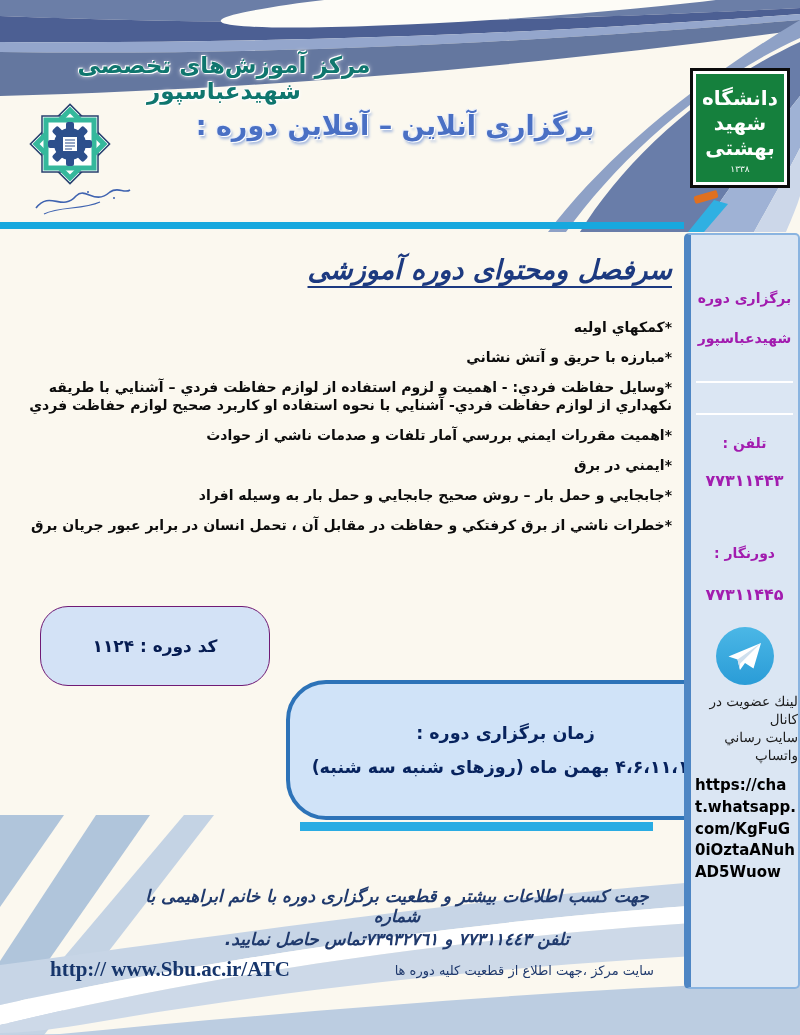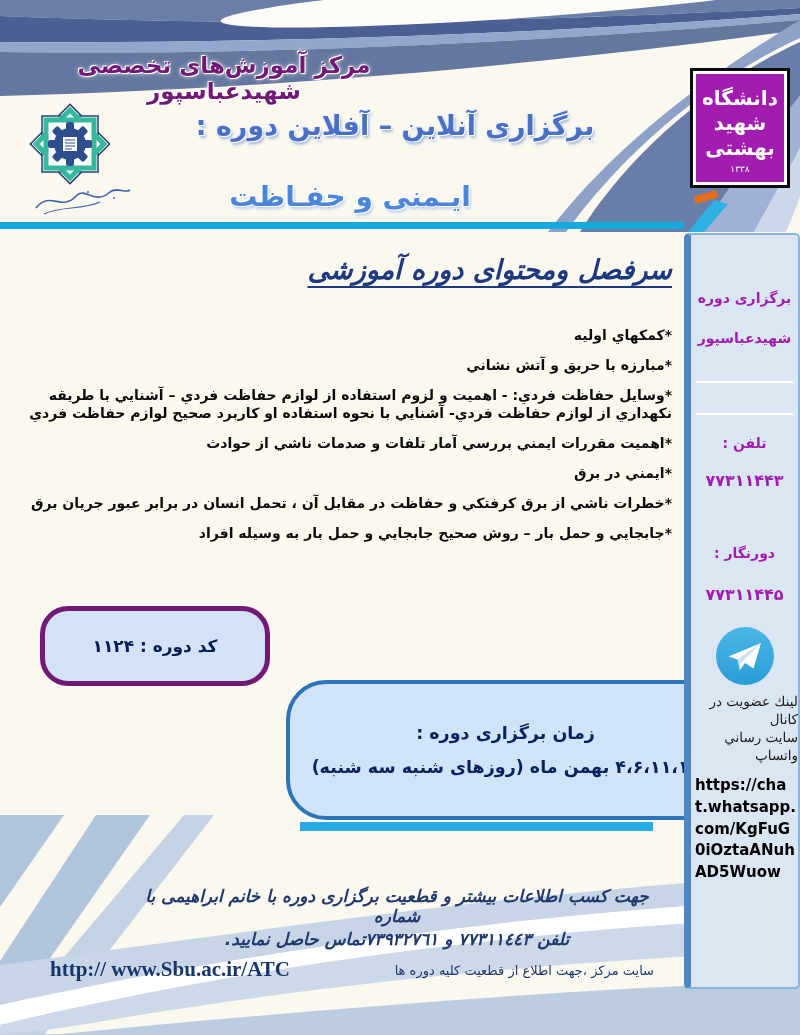--- a/index.html
+++ b/index.html
@@ -10,21 +10,21 @@
     font-family:"DejaVu Sans", sans-serif;
   }
   svg.bg { position:absolute; left:0; display:block; }
   #header-waves { top:0; z-index:1; }
   #bottom-waves { top:815px; z-index:0; }
 
   
   .org-title {
     position:absolute; z-index:3; left:6px; top:52px; width:436px;
     text-align:center; direction:rtl;
-    font-size:23px; font-weight:bold; color:#701a75;
+    font-size:23px; font-weight:bold; color:#0f766e;
     text-shadow:0 0 2px #fff,0 0 5px #fff,1px 1px 0 #fff,-1px -1px 0 #fff;
   }
   .hdr-subtitle {
     position:absolute; z-index:3; left:188px; top:110px; width:414px;
     text-align:center; direction:rtl;
     font-size:27px; font-weight:bold; color:#4a70c4;
     text-shadow:1px 1px 0 #ffffff,-1px -1px 0 #e8eefb,2px 3px 3px #9fb4dd;
   }
   .hdr-course {
     position:absolute; z-index:3; left:182px; top:180px; width:336px;
@@ -32,45 +32,45 @@
     font-size:28px; font-weight:bold; color:#4c86d8;
     text-shadow:1px 1px 0 #fff,-1px -1px 0 #fff,2px 3px 3px #b9cdf0;
   }
   .cyan-line-top { position:absolute; z-index:2; left:0; top:222px; width:684px; height:7px; background:#17a8de; }
 
   .star-logo { position:absolute; z-index:3; left:22px; top:96px; }
   .signature { position:absolute; z-index:3; left:30px; top:184px; }
 
   .sbu-logo {
     position:absolute; z-index:3; left:690px; top:68px; width:100px; height:120px;
-    background:#a21caf; border:3px solid #0b0b0b;
+    background:#15803d; border:3px solid #0b0b0b;
     box-shadow:inset 0 0 0 3px #ffffff;
     display:flex; flex-direction:column; justify-content:center; align-items:center;
     padding:8px 6px 5px;
   }
   .sbu-logo .l { color:#fff; font-size:20px; font-weight:bold; line-height:1.25; direction:rtl; }
   .sbu-logo .y { color:#fff; font-size:9px; letter-spacing:2px; margin-top:3px; }
 
   
   .main-heading {
     position:absolute; z-index:2; right:128px; top:254px;
     direction:rtl; font-size:27px; font-weight:bold; font-style:italic;
     color:#1d3a80; text-decoration:underline; text-underline-offset:7px;
     text-decoration-thickness:2px;
   }
   .bullets {
-    position:absolute; z-index:2; right:128px; top:326px; width:650px;
+    position:absolute; z-index:2; right:128px; top:318px; width:650px;
     direction:rtl; text-align:right;
     font-size:14px; font-weight:bold; color:#0c0c0c; line-height:18px;
   }
   .bullets .b { margin-bottom:12px; }
 
   .code-badge {
     position:absolute; z-index:2; left:40px; top:606px; width:230px; height:80px;
-    background:#d3e2f6; border:5px solid #701a75; border-radius:28px;
+    background:#d3e2f6; border:1px solid #701a75; border-radius:28px;
     display:flex; align-items:center; justify-content:center;
     direction:rtl; font-size:17px; font-weight:bold; color:#061c52;
   }
   .schedule-box {
     position:absolute; z-index:2; left:286px; top:680px; width:439px; height:140px;
     background:#d0e3f8; border:4px solid #2d73b8; border-radius:40px;
     display:flex; flex-direction:column; align-items:center; justify-content:center;
     gap:14px; direction:rtl; text-align:center;
     font-size:17.5px; font-weight:bold; color:#07235e;
   }
@@ -129,21 +129,20 @@
     <path d="M96,0 L150,0 L0,215 L0,146 Z" fill="#b0c5db"></path>
     <path d="M184,0 L214,0 L44,220 L0,220 L0,218 Z" fill="#c4d3e4"></path>
     <path d="M0,150 C240,118 520,76 800,60 L800,84 C520,98 240,138 0,190 Z" fill="#c7d5e6"></path>
     <path d="M0,190 C240,138 520,98 800,84 L800,102 C520,114 240,152 0,210 Z" fill="#ffffff"></path>
     <path d="M0,210 C240,152 520,114 800,102 L800,136 C540,146 300,172 80,210 C50,215 20,218 0,218 Z" fill="#cdd9e8"></path>
     <path d="M0,220 H800 V166 C560,174 300,196 60,219 Z" fill="#bccde1"></path>
   </svg>
 
   <div class="org-title">مرکز آموزش‌های تخصصی شهیدعباسپور</div>
   <div class="hdr-subtitle">برگزاری آنلاین – آفلاین دوره :</div>
-  <div class="hdr-course">ایـمنی و حفـاظت</div>
   <div class="cyan-line-top"></div>
 
   <svg class="star-logo" width="96" height="96" viewBox="0 0 96 96">
     <rect x="20" y="20" width="56" height="56" fill="#ffffff" stroke="#27406e" stroke-width="1.5" transform="rotate(45 48 48)"></rect>
     <rect x="20" y="20" width="56" height="56" fill="#ffffff" stroke="#27406e" stroke-width="1.5"></rect>
     <rect x="24" y="24" width="48" height="48" fill="#ffffff" stroke="#35b89c" stroke-width="5" transform="rotate(45 48 48)"></rect>
     <rect x="24" y="24" width="48" height="48" fill="#ffffff" stroke="#35b89c" stroke-width="5"></rect>
     <g fill="#2c4f8c">
       <circle cx="48" cy="48" r="16"></circle>
       <g>
@@ -181,22 +180,22 @@
   </div>
 
   <div class="main-heading">سرفصل ومحتوای دوره آموزشی</div>
 
   <div class="bullets">
     <div class="b">*كمكهاي اوليه</div>
     <div class="b">*مبارزه با حريق و آتش نشاني</div>
     <div class="b">*وسايل حفاظت فردي: - اهميت و لزوم استفاده از لوازم حفاظت فردي – آشنايي با طريقه نكهداري از لوازم حفاظت فردي- آشنايي با نحوه استفاده او كاربرد صحيح لوازم حفاظت فردي</div>
     <div class="b">*اهميت مقررات ايمني بررسي آمار تلفات و صدمات ناشي از حوادث</div>
     <div class="b">*ايمني در برق</div>
+    <div class="b">*جابجايي و حمل بار – روش صحيح جابجايي و حمل بار به وسيله افراد</div>
     <div class="b">*خطرات ناشي از برق كرفتكي و حفاظت در مقابل آن ، تحمل انسان در برابر عبور جريان برق</div>
-    <div class="b">*جابجايي و حمل بار – روش صحيح جابجايي و حمل بار به وسيله افراد</div>
   </div>
 
   <div class="code-badge">كد دوره : ۱۱۲۴</div>
 
   <div class="schedule-box">
     <div>زمان برگزاری دوره :</div>
     <div>۴،۶،۱۱،۱۳ بهمن ماه (روزهای شنبه سه شنبه)</div>
   </div>
   <div class="cyan-line-bottom"></div>
 

